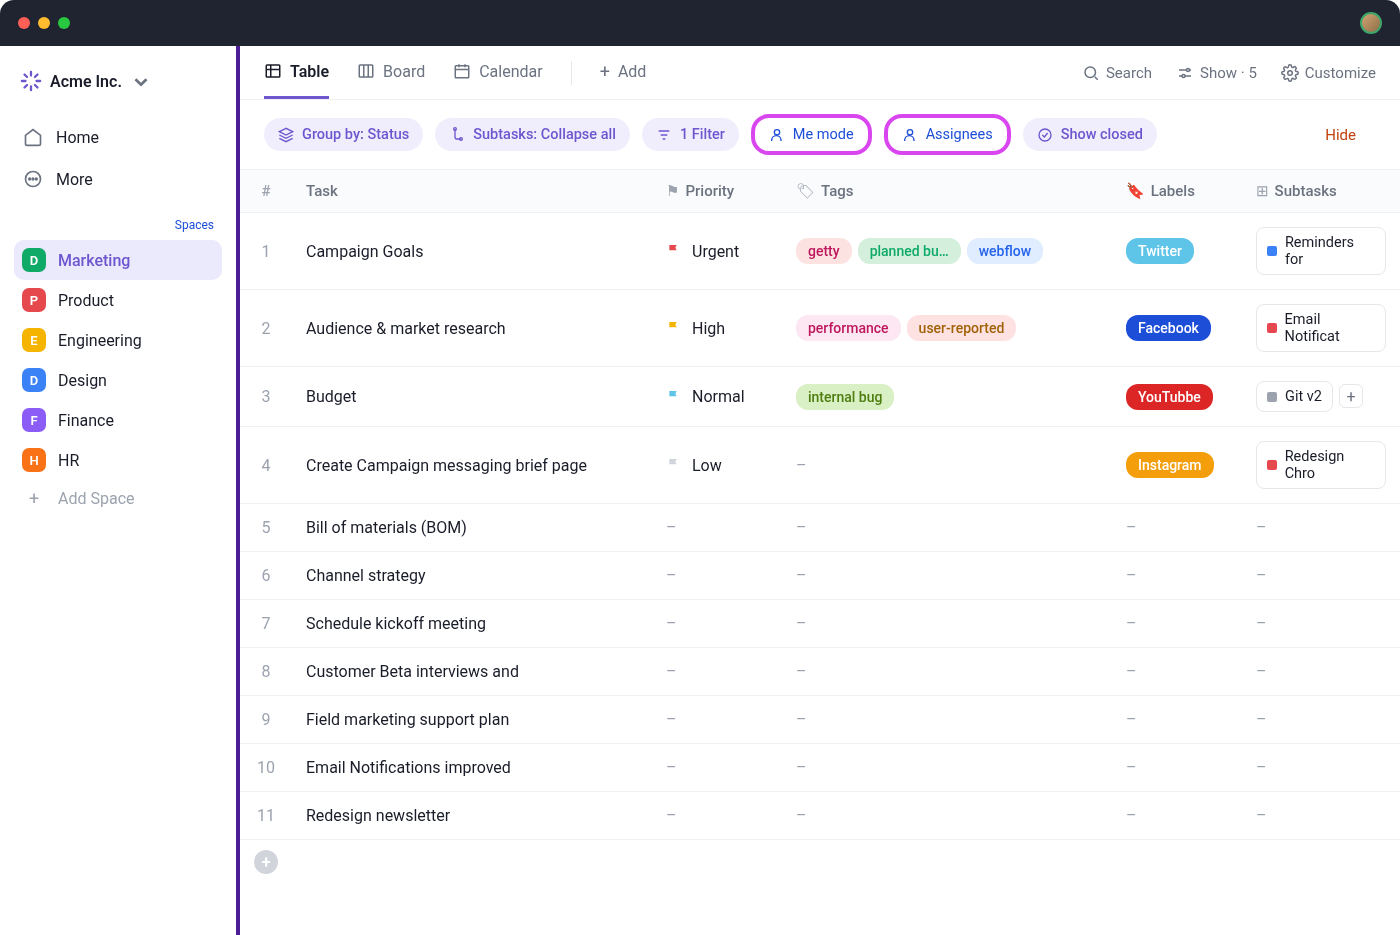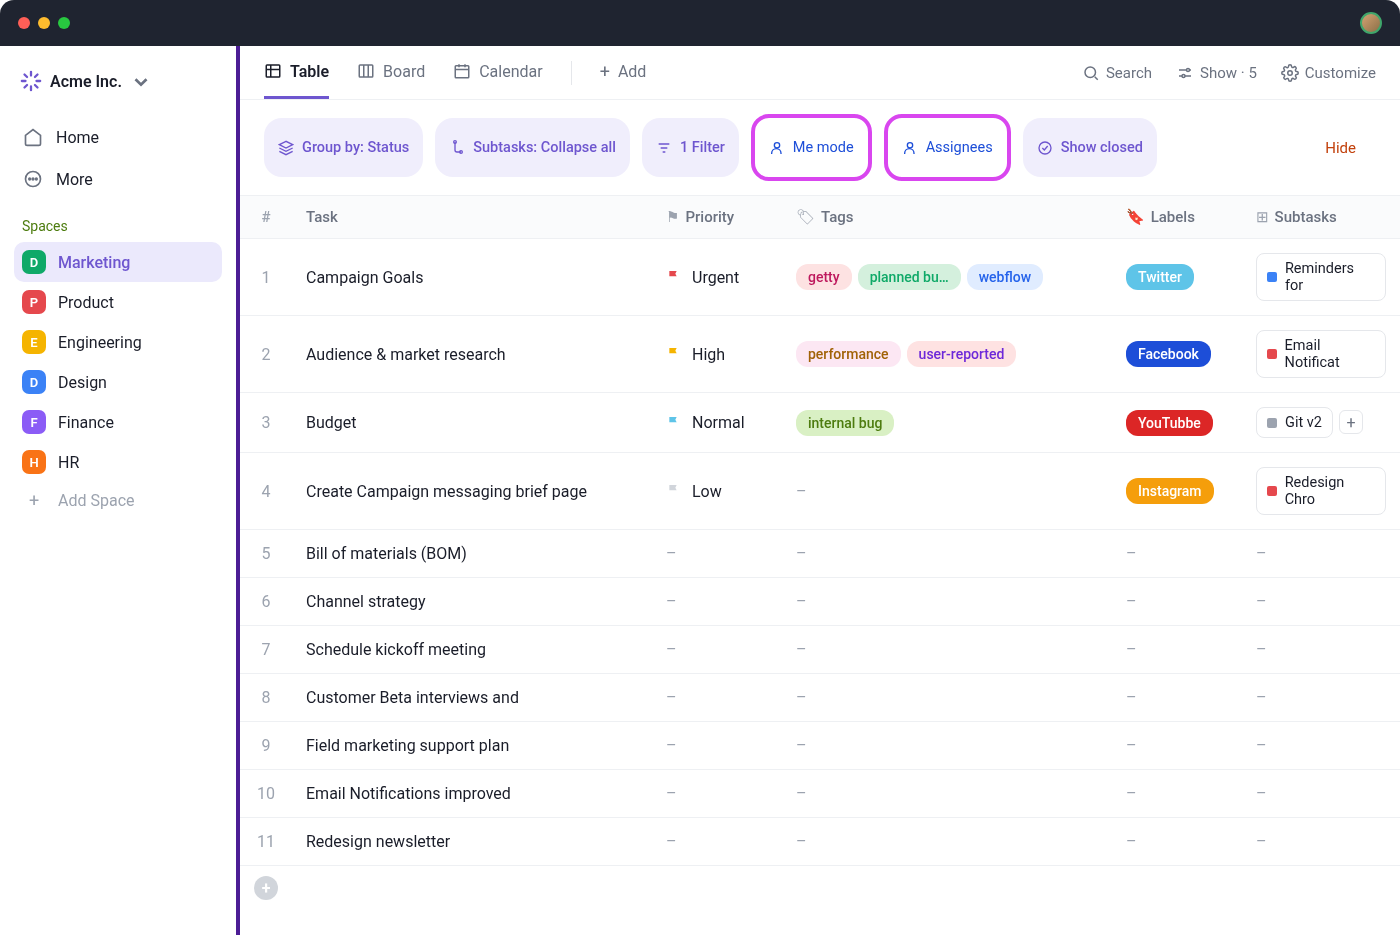--- a/index.html
+++ b/index.html
@@ -10,34 +10,34 @@
 .dot-r{background:#ff5f57;} .dot-y{background:#febc2e;} .dot-g{background:#28c840;}
 .avatar { width:22px; height:22px; border-radius:50%; margin-left:auto; background:linear-gradient(135deg,#d4a373,#8b6f47); border:2px solid #3fa66b; }
 .app { display:flex; height:calc(100% - 46px); }
 .sidebar { width:240px; border-right:4px solid #4c1d95; padding:20px 14px; }
 .workspace { display:flex; align-items:center; gap:8px; padding:4px 6px; margin-bottom:20px; }
 .workspace svg { width:22px; height:22px; }
 .workspace-name { font-weight:600; font-size:16px; color:#1a1d29; }
 .nav-item { display:flex; align-items:center; gap:12px; padding:10px 8px; border-radius:10px; font-size:16px; color:#1a1d29; cursor:pointer; }
 .nav-item .ico { width:22px; height:22px; display:flex; align-items:center; justify-content:center; color:#6b7280; }
 .badge-count { margin-left:auto; background:#e23d69; color:#fff; border-radius:10px; font-size:12px; font-weight:600; padding:2px 8px; }
-.section-title { font-size:14px; color:#4d7c0f; padding:18px 8px 8px; }
+.section-title { font-size:12px; color:#1d4ed8; padding:18px 8px 8px;text-align:right; }
 .space-item { display:flex; align-items:center; gap:12px; padding:8px; border-radius:10px; font-size:16px; color:#1a1d29; cursor:pointer; }
 .space-item.active { background:#ebe9fc; color:#6e56cf; font-weight:500; }
 .space-sq { width:24px; height:24px; border-radius:7px; display:flex; align-items:center; justify-content:center; color:#fff; font-size:13px; font-weight:600; }
 .add-space { color:#9ca3af; }
 .main { flex:1; display:flex; flex-direction:column; overflow:hidden; }
 .tabs { display:flex; align-items:center; padding:0 24px; border-bottom:1px solid #eef0f3; gap:28px; height:54px; }
 .tab { display:flex; align-items:center; gap:8px; color:#6b7280; font-size:16px; height:100%; cursor:pointer; border-bottom:3px solid transparent; }
 .tab.active { color:#1a1d29; font-weight:600; border-bottom-color:#6e56cf; }
 .tab svg { width:18px; height:18px; }
 .tabs-right { margin-left:auto; display:flex; gap:24px; color:#6b7280; font-size:15px; }
 .tbtn { display:flex; align-items:center; gap:6px; cursor:pointer; }
 .filterbar { display:flex; align-items:center; gap:12px; padding:14px 24px; }
-.chip { display:flex; align-items:center; gap:8px; padding:21px 14px; border-radius:18px; font-size:14.5px; cursor:pointer; }
+.chip { display:flex; align-items:center; gap:8px; padding:8px 14px; border-radius:18px; font-size:14.5px; cursor:pointer; }
 .chip-purple { background:#f0eefc; color:#6e56cf; font-weight:500; }
 .chip-outline { border:4px solid #d946ef; color:#1d4ed8; }
 .hide-link { color:#c2410c; font-size:15px; margin-left:auto; padding-right:20px; cursor:pointer; }
 .table-wrap { flex:1; overflow:auto; }
 table { width:100%; border-collapse:collapse; }
 th { text-align:left; font-weight:500; color:#6b7280; font-size:15px; padding:12px 14px; border-top:1px solid #eef0f3; border-bottom:1px solid #eef0f3; background:#fafbfc; }
 th.num-col,td.num-col{ text-align:center; color:#9ca3af; width:52px; }
 th .th-ico { margin-right:6px; color:#9ca3af; }
 td { padding:14px; border-bottom:1px solid #eef0f3; font-size:16px; color:#1a1d29; vertical-align:middle; }
 .prio { display:flex; align-items:center; gap:10px; }
@@ -262,21 +262,21 @@
               <td class="num-col">2</td>
     <td>Audience &amp; market research</td>
     <td>
                 <div class="prio">
                   <svg class="flag" viewBox="0 0 24 24" fill="#f5b400">
                     <path d="M5 3v18M5 3h11l-2 4 2 4H5"></path>
                   </svg>
                   <span>High</span>
                 </div>
               </td>
-    <td><span class="tag-pill" style="background:#fce7f3;color:#a16207">performance</span><span class="tag-pill" style="background:#fee2e2;color:#6d28d9">user-reported</span></td>
+    <td><span class="tag-pill" style="background:#fce7f3;color:#be185d">performance</span><span class="tag-pill" style="background:#fee2e2;color:#a16207">user-reported</span></td>
     <td><span class="label-pill" style="background:#1d4ed8">Facebook</span></td>
     <td><span class="subtask-pill">
                   <span class="sq-dot" style="background:#e5484d"></span>
                   <span>Email Notificat</span>
                 </span></td>
             </tr>
             <tr>
               <td class="num-col">3</td>
     <td>Budget</td>
     <td>

